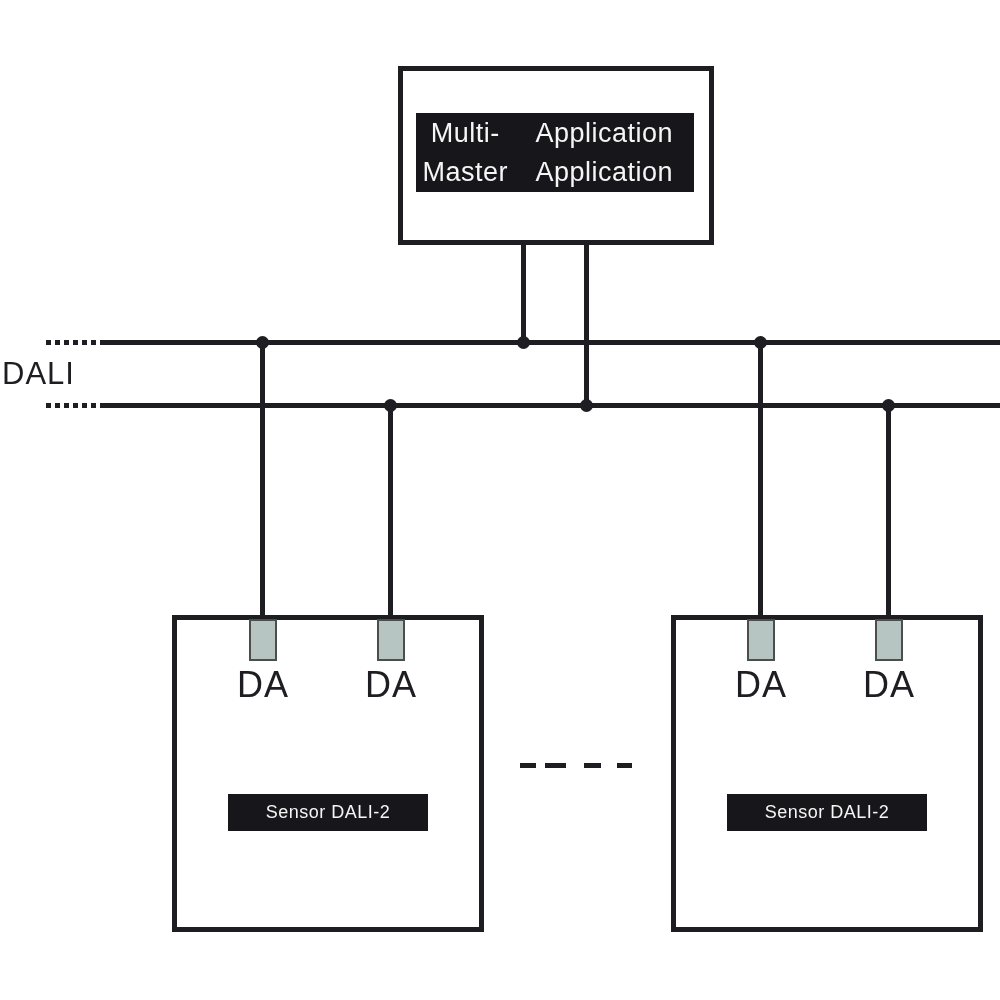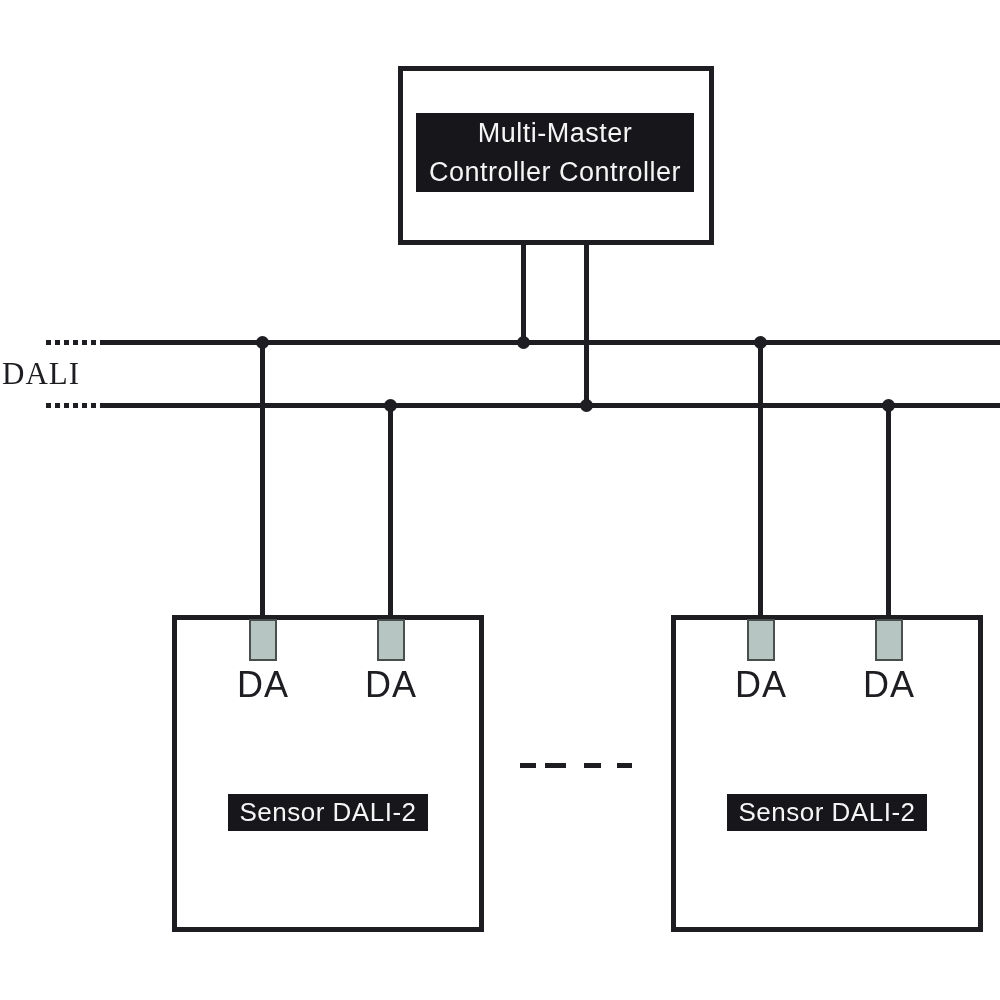--- a/index.html
+++ b/index.html
@@ -43,28 +43,28 @@
     background:#fff;
     box-sizing:border-box;
   }
 
   
   .badge{
     position:absolute;
     background:var(--badge-bg);
     color:var(--badge-text);
     display:flex;
-    flex-direction:column;
+    flex-direction:row;
     align-items:center;
     justify-content:center;
     text-align:center;
     box-sizing:border-box;
   }
   .controller-badge{font-size:27px;line-height:39px;letter-spacing:.5px;}
-  .sensor-badge{font-size:26px;line-height:37px;letter-spacing:.5px;}
+  .sensor-badge{font-size:18px;line-height:37px;letter-spacing:.5px;}
 
   
   .terminal{
     position:absolute;
     width:28px;height:42px;
     background:var(--terminal-fill);
     border:2px solid var(--terminal-border);
     box-sizing:border-box;
   }
   .terminal-label{
@@ -91,41 +91,41 @@
 </head>
 <body>
 
 <div class="canvas">
 
   <div class="hwire-dotted" style="left:46px;top:340px;width:58px;"></div>
   <div class="hwire" style="left:103px;top:340px;width:897px;"></div>
   <div class="hwire-dotted" style="left:46px;top:403px;width:58px;"></div>
   <div class="hwire" style="left:103px;top:403px;width:897px;"></div>
 
-  <div class="bus-label" style="left:2px;top:356px;font-family:Liberation Serif, serif;">DALI</div>
+  <div class="bus-label" style="left:2px;top:356px;">DALI</div>
 
   <div class="vwire" style="left:521px;top:243px;height:100px;"></div>
   <div class="vwire" style="left:584px;top:243px;height:164px;"></div>
 
   <div class="vwire" style="left:260px;top:342px;height:278px;"></div>
   <div class="vwire" style="left:388px;top:405px;height:215px;"></div>
   <div class="vwire" style="left:758px;top:342px;height:278px;"></div>
   <div class="vwire" style="left:886px;top:405px;height:215px;"></div>
 
   <div class="dot" style="left:256px;top:336px;"></div>
   <div class="dot" style="left:517px;top:336px;"></div>
   <div class="dot" style="left:754px;top:336px;"></div>
   <div class="dot" style="left:384px;top:399px;"></div>
   <div class="dot" style="left:580px;top:399px;"></div>
   <div class="dot" style="left:882px;top:399px;"></div>
 
   <div class="device-box" style="left:398px;top:66px;width:316px;height:179px;"></div>
   <div class="badge controller-badge" style="left:416px;top:113px;width:278px;height:79px;">
     <span>Multi-Master</span>
-    <span>Controller Controller</span>
+    <span>Application Application</span>
   </div>
 
   <div class="device-box" style="left:172px;top:615px;width:312px;height:317px;"></div>
   <div class="terminal" style="left:249px;top:619px;"></div>
   <div class="terminal" style="left:377px;top:619px;"></div>
   <div class="terminal-label" style="left:228px;top:664px;">DA</div>
   <div class="terminal-label" style="left:356px;top:664px;">DA</div>
   <div class="badge sensor-badge" style="left:228px;top:794px;width:200px;height:37px;">Sensor DALI-2</div>
 
   <div class="device-box" style="left:671px;top:615px;width:312px;height:317px;"></div>

